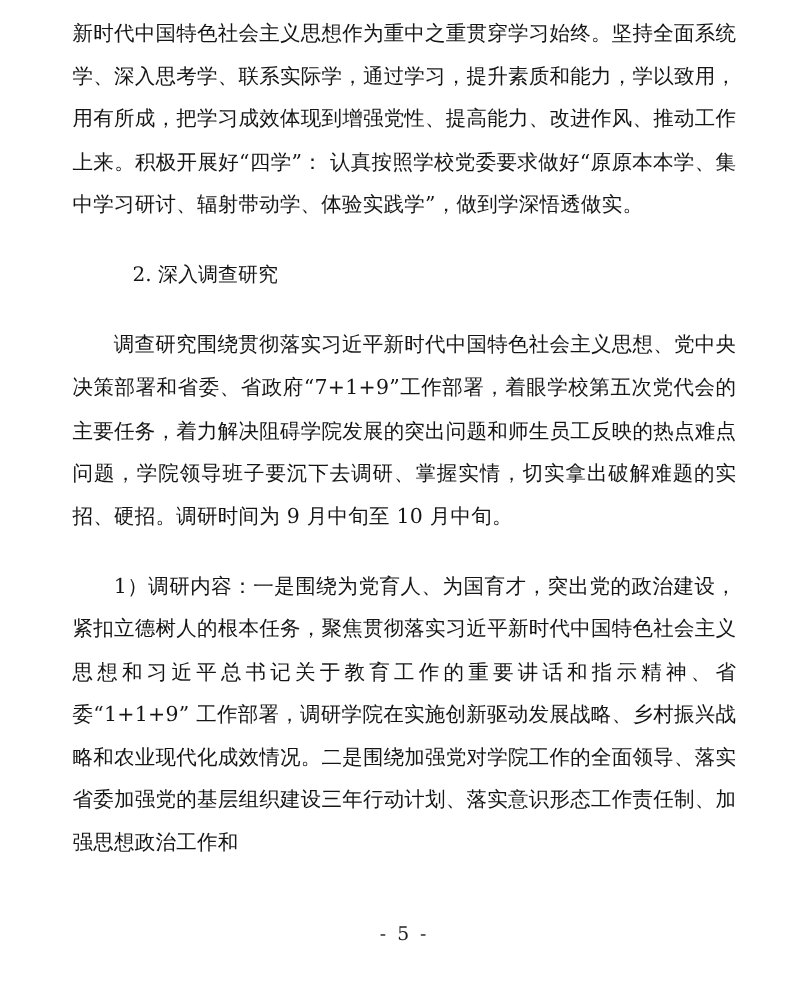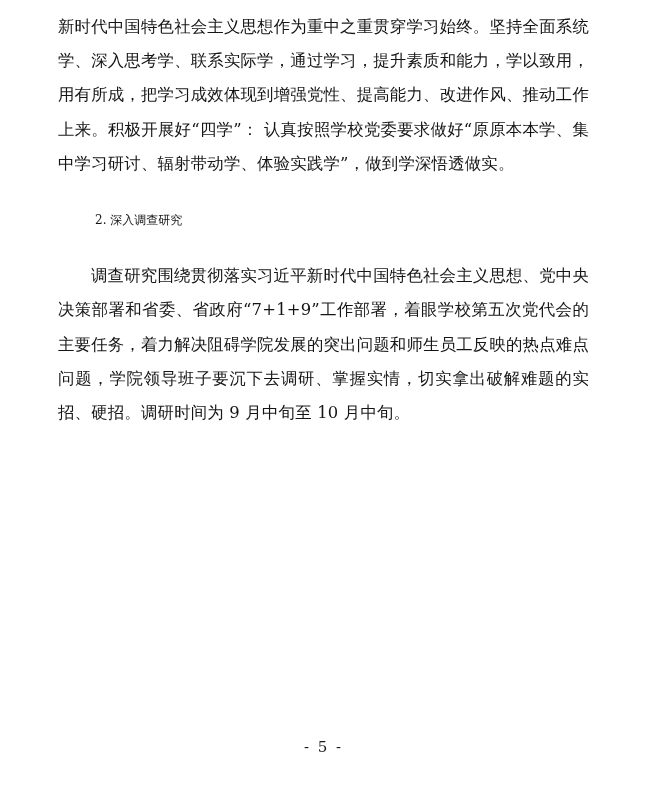--- a/index.html
+++ b/index.html
@@ -40,22 +40,22 @@
     text-indent: 0;
     color: #151515;
   }
   p.indent2 {
     text-indent: 33px;
   }
   p.gap-above {
     margin-top: 22px;
   }
   .heading {
-    margin: 4px;
-    font-size: 12px;
+    margin: 15px;
+    font-size: 16px;
     line-height: 34.2px;
     text-indent: 33px;
     color: #151515;
   }
   .footer {
     position: absolute;
     left: 0;
     top: 738px;
     width: 647px;
     text-align: center;
@@ -71,18 +71,19 @@
 <div class="page">
 
   <div class="body-text">
 
     <p class="para">新时代中国特色社会主义思想作为重中之重贯穿学习始终。坚持全面系统学、深入思考学、联系实际学，通过学习，提升素质和能力，学以致用，用有所成，把学习成效体现到增强党性、提高能力、改进作风、推动工作上来。积极开展好“四学”： 认真按照学校党委要求做好“原原本本学、集中学习研讨、辐射带动学、体验实践学”，做到学深悟透做实。</p>
 
     <p class="heading gap-above">2. 深入调查研究</p>
 
     <p class="para indent2 gap-above">调查研究围绕贯彻落实习近平新时代中国特色社会主义思想、党中央决策部署和省委、省政府“7+1+9”工作部署，着眼学校第五次党代会的主要任务，着力解决阻碍学院发展的突出问题和师生员工反映的热点难点问题，学院领导班子要沉下去调研、掌握实情，切实拿出破解难题的实招、硬招。调研时间为 9 月中旬至 10 月中旬。</p>
 
+    <p class="para indent2 gap-above">1）调研内容：一是围绕为党育人、为国育才，突出党的政治建设，紧扣立德树人的根本任务，聚焦贯彻落实习近平新时代中国特色社会主义思想和习近平总书记关于教育工作的重要讲话和指示精神、省委“1+1+9” 工作部署，调研学院在实施创新驱动发展战略、乡村振兴战略和农业现代化成效情况。二是围绕加强党对学院工作的全面领导、落实省委加强党的基层组织建设三年行动计划、落实意识形态工作责任制、加强思想政治工作和</p>
 
   </div>
 
   <div class="footer">- 5 -</div>
 
 </div>
 
 </body></html>

